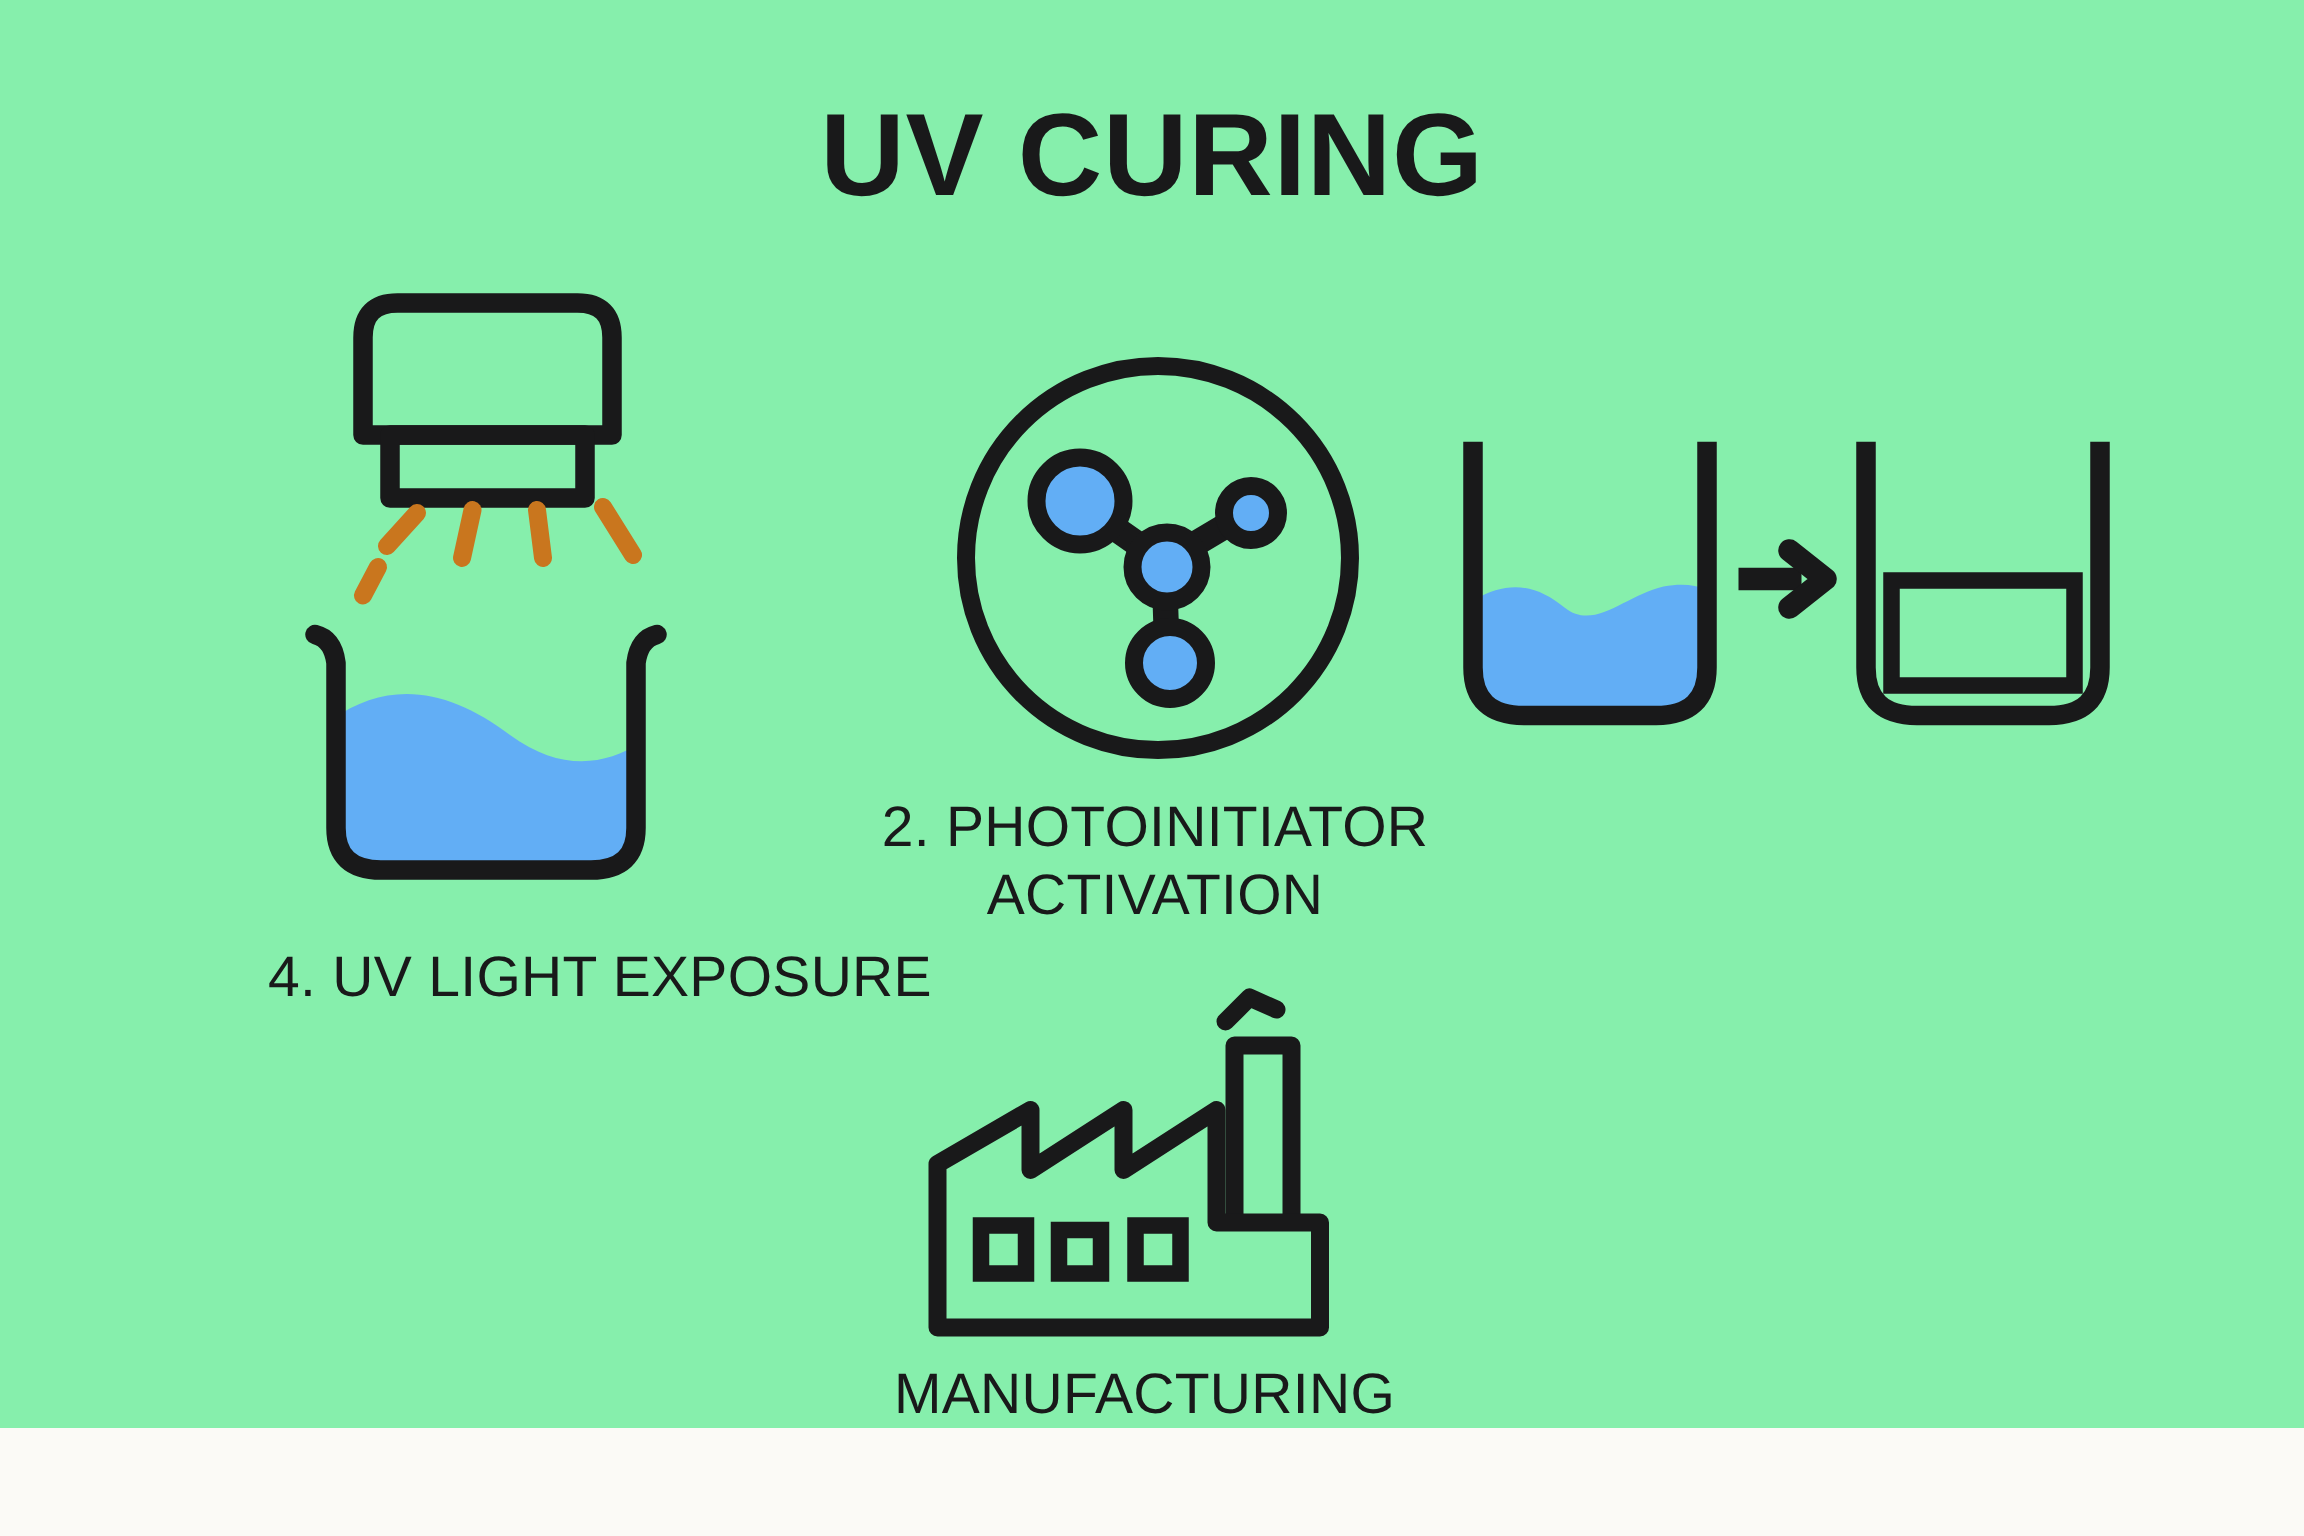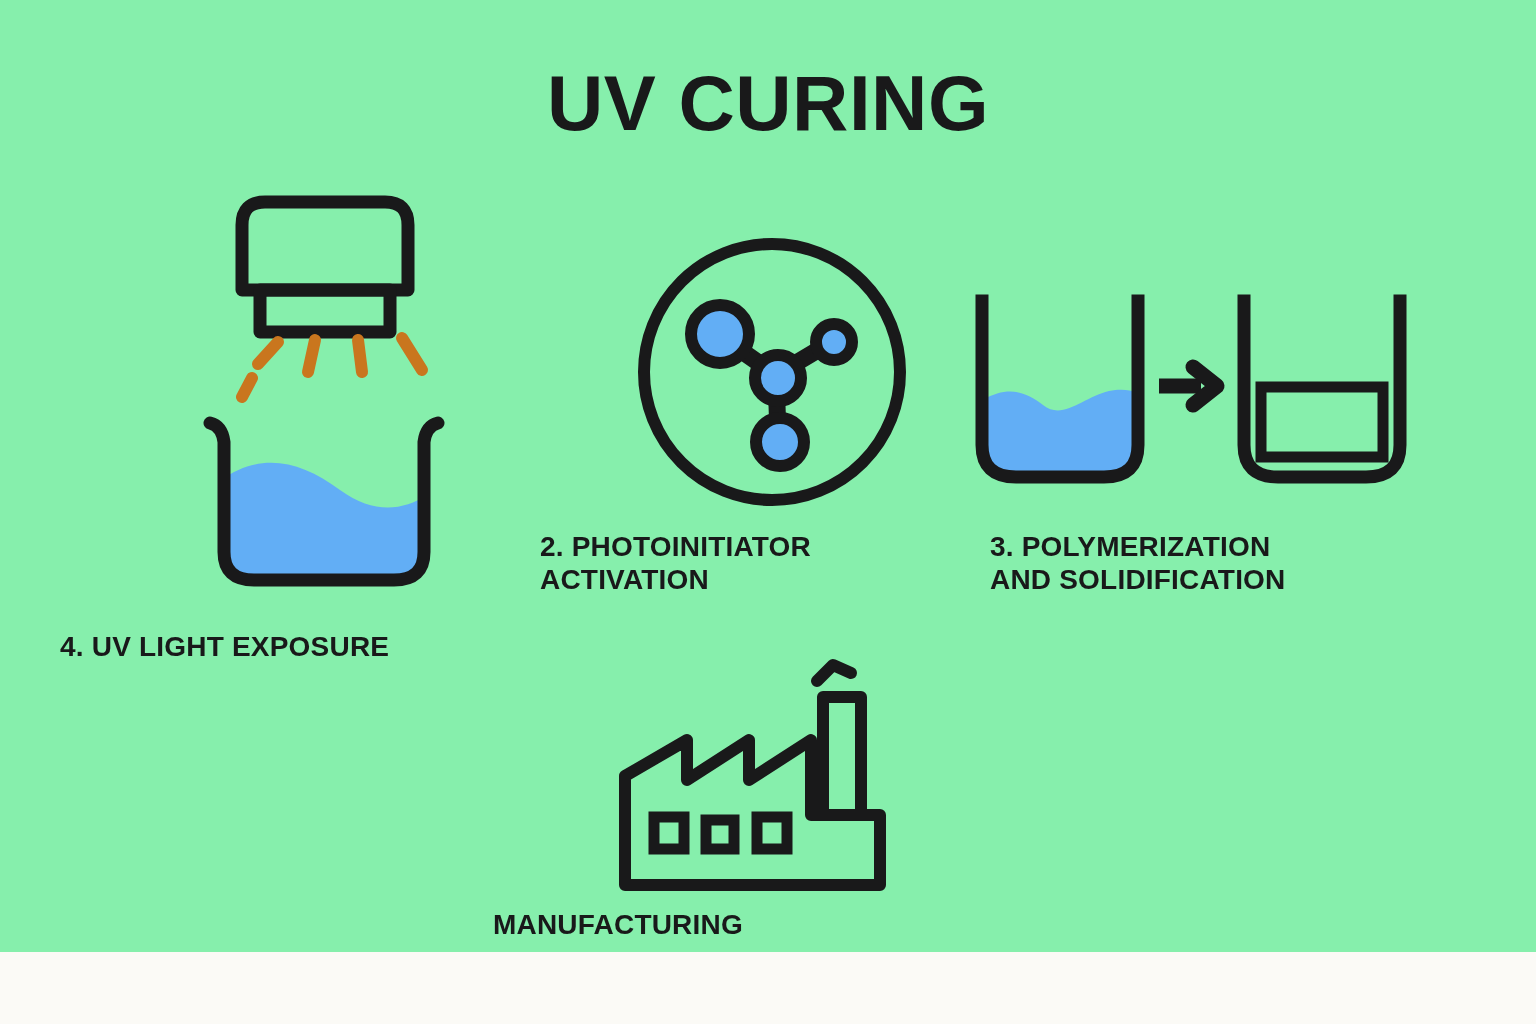--- a/index.html
+++ b/index.html
@@ -26,24 +26,25 @@
     text-align: center;
     font-size: 78px;
     font-weight: 700;
     letter-spacing: 0.5px;
     color: #19191a;
     line-height: 1.0;
   }
   .caption {
     position: absolute;
     color: #19191a;
-    font-weight: 700;
-    font-size: 28px;
+    font-weight: 400;
+    font-size: 38px;
     line-height: 1.18;
     letter-spacing: 0.2px;
+    text-align: center;
     white-space: pre-line;
   }
   #cap-1 { left: 60px;  top: 630px; width: 680px; }
   #cap-2 { left: 540px; top: 530px; width: 460px; }
   #cap-3 { left: 990px; top: 530px; width: 460px; }
   #cap-4 { left: 493px; top: 908px; width: 540px; }
 
   .step { position: absolute; }
   #step-1-icon { left: 180px; top: 180px; width: 330px; height: 430px; }
   #step-2-icon { left: 630px; top: 230px; width: 285px; height: 285px; }
@@ -149,17 +150,15 @@
         <rect x="59" y="172" width="30" height="32" fill="none" stroke="#19191a" stroke-width="11"></rect>
         <rect x="111" y="175" width="28" height="29" fill="none" stroke="#19191a" stroke-width="11"></rect>
         <rect x="162" y="172" width="30" height="32" fill="none" stroke="#19191a" stroke-width="11"></rect>
       </g>
     </svg>
   </div>
 
   <div class="caption" id="cap-1">4. UV LIGHT EXPOSURE</div>
   <div class="caption" id="cap-2">2. PHOTOINITIATOR
 ACTIVATION</div>
-  <div class="caption" id="cap-3">3. POLYMERIZATION
-AND SOLIDIFICATION</div>
   <div class="caption" id="cap-4">MANUFACTURING</div>
 
 </div>
 
 </body></html>

